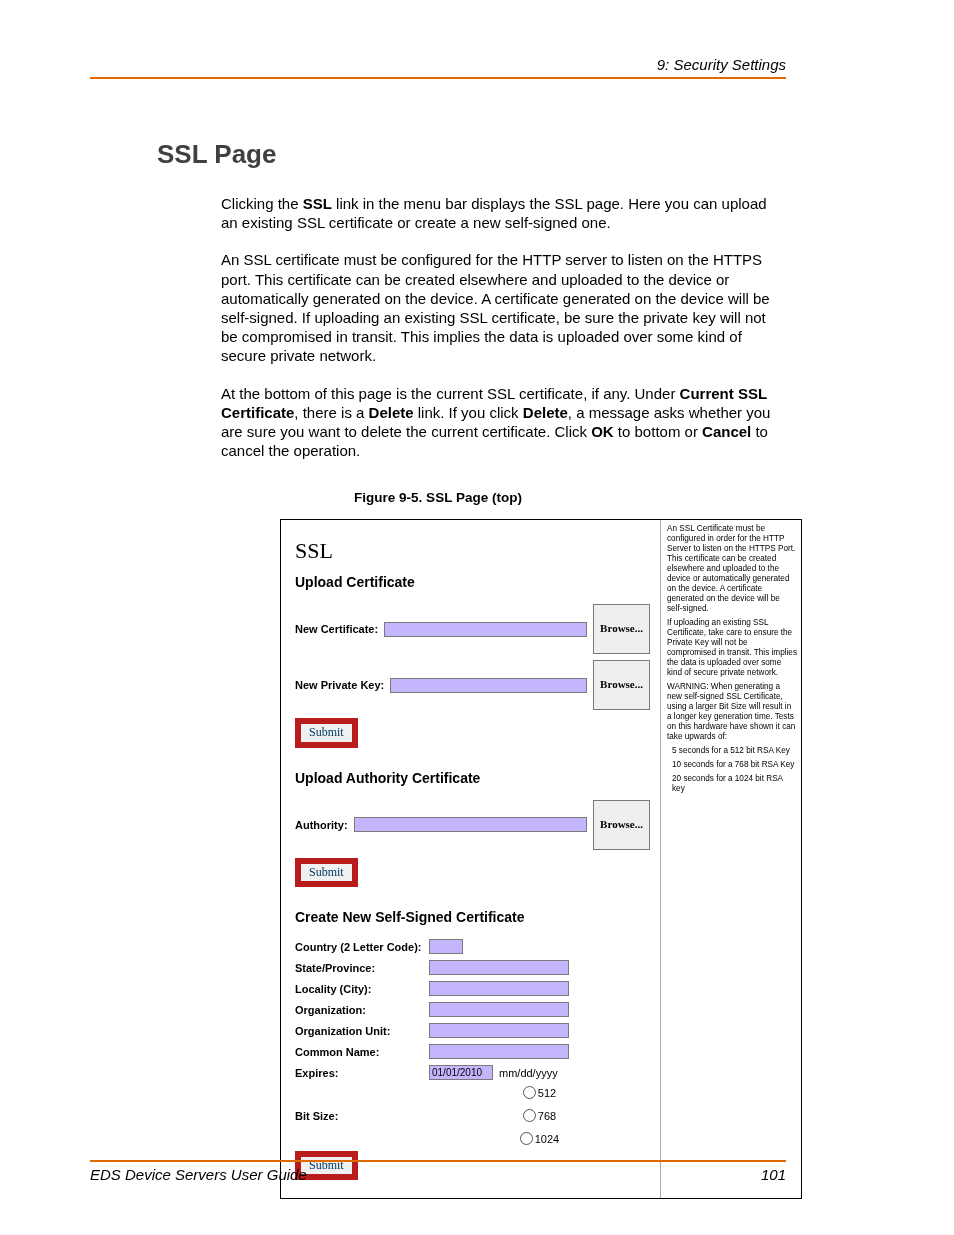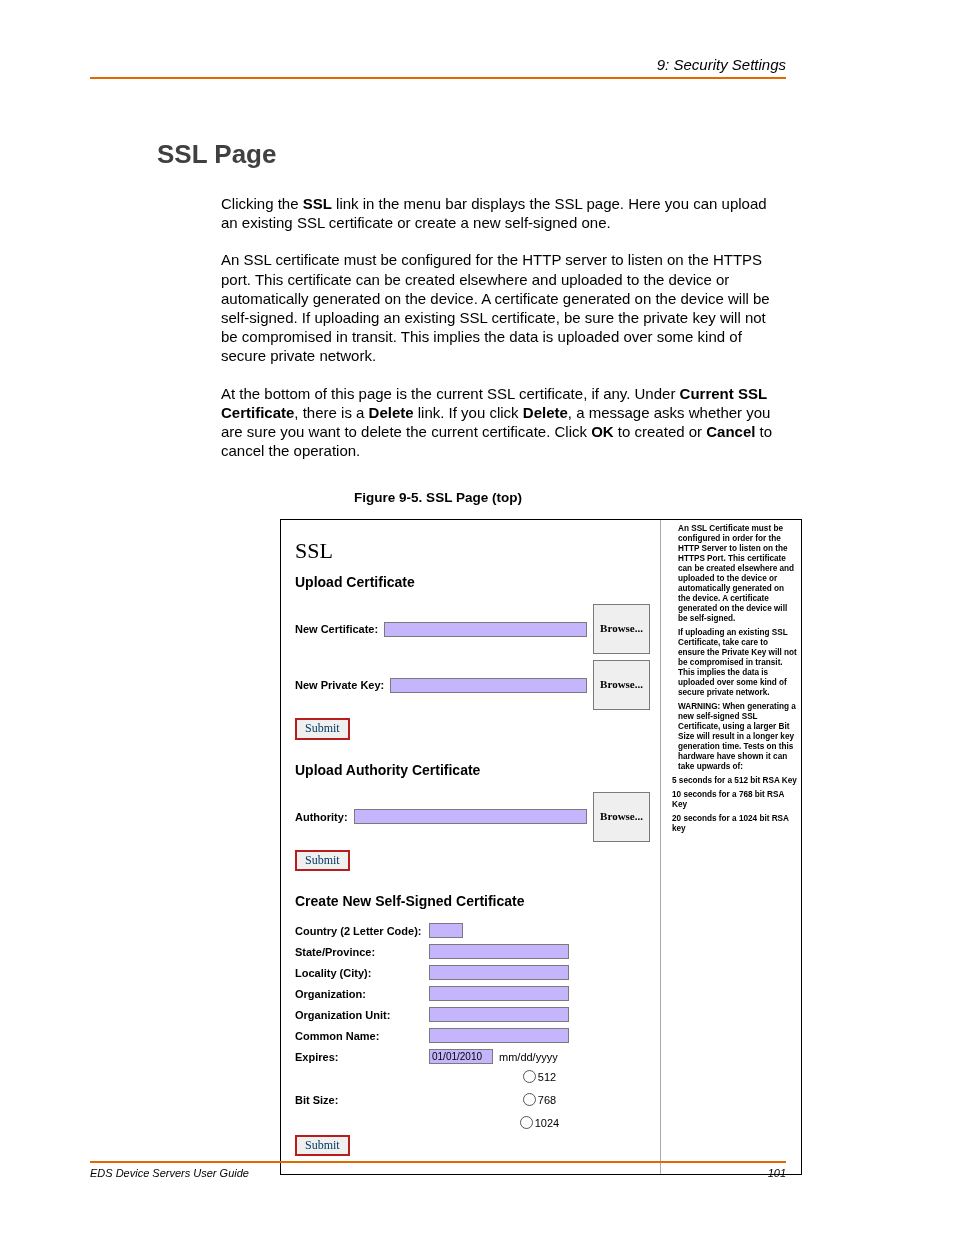--- a/index.html
+++ b/index.html
@@ -65,21 +65,21 @@
   .shot-right {
     width: 141px;
     border-left: 1px solid #aaa;
     background: #fff;
     padding: 4px 4px 4px 5px;
     box-sizing: border-box;
     font-size: 8.2px;
     line-height: 1.22;
     font-family: Arial, Helvetica, sans-serif;
   }
-  .shot-right p { margin: 0 0 4px 12px; font-weight: bold; }
+  .shot-right p { margin: 0 0 4px 1px; }
   .shot-right .indent { margin-left: 6px; }
   .shot-h1 {
     font-family: "Times New Roman", Times, serif;
     font-size: 22px;
     margin: 6px 0 10px 0;
   }
   .shot-h2 {
     font-weight: bold;
     font-size: 14px;
     margin: 6px 0 14px 0;
@@ -100,21 +100,21 @@
     height: 15px;
     box-sizing: border-box;
     font-size: 10px;
     padding: 0 2px;
   }
   .btn {
     font-family: "Times New Roman", Times, serif;
     font-size: 12px;
     color: #003a63;
     background: #f0f0f0;
-    border: 2px solid #b91c1c;
+    border: 6px solid #b91c1c;
     padding: 1px 8px 2px 8px;
     display: inline-block;
     line-height: 1.2;
     margin-top: 2px;
     cursor: pointer;
   }
   .browse {
     font-family: "Times New Roman", Times, serif;
     font-size: 11px;
     background: #efefef;
@@ -152,39 +152,39 @@
   }
   hr.footer-rule {
     border: none;
     border-top: 2px solid #e06a00;
     margin: 0 0 4px 0;
   }
   .footer-row {
     display: flex;
     justify-content: space-between;
     font-style: italic;
-    font-size: 11px;
+    font-size: 15px;
   }
 </style>
 </head>
 <body>
 
 <div class="page">
   <div class="header-right">9: Security Settings</div>
   <hr class="header-rule">
 
   <div class="h1">SSL Page</div>
 
   <div class="body-text">
     <p>
       <span>Clicking the </span><b>SSL</b><span> link in the menu bar displays the SSL page. Here you can upload an existing SSL certificate or create a new self-signed one.</span>
     </p>
     <p>An SSL certificate must be configured for the HTTP server to listen on the HTTPS port. This certificate can be created elsewhere and uploaded to the device or automatically generated on the device. A certificate generated on the device will be self-signed. If uploading an existing SSL certificate, be sure the private key will not be compromised in transit. This implies the data is uploaded over some kind of secure private network.</p>
     <p>
-      <span>At the bottom of this page is the current SSL certificate, if any. Under </span><b>Current SSL Certificate</b><span>, there is a </span><b>Delete</b><span> link. If you click </span><b>Delete</b><span>, a message asks whether you are sure you want to delete the current certificate. Click </span><b>OK</b><span> to created or </span><b>Cancel</b><span> to cancel the operation.</span>
+      <span>At the bottom of this page is the current SSL certificate, if any. Under </span><b>Current SSL Certificate</b><span>, there is a </span><b>Delete</b><span> link. If you click </span><b>Delete</b><span>, a message asks whether you are sure you want to delete the current certificate. Click </span><b>OK</b><span> to bottom or </span><b>Cancel</b><span> to cancel the operation.</span>
     </p>
   </div>
 
   <div class="fig-caption">Figure 9-5. SSL Page (top)</div>
 
   <div class="shot-wrap">
     <div class="shot-left">
       <div class="shot-h1">SSL</div>
 
       <div class="shot-h2">Upload Certificate</div>

